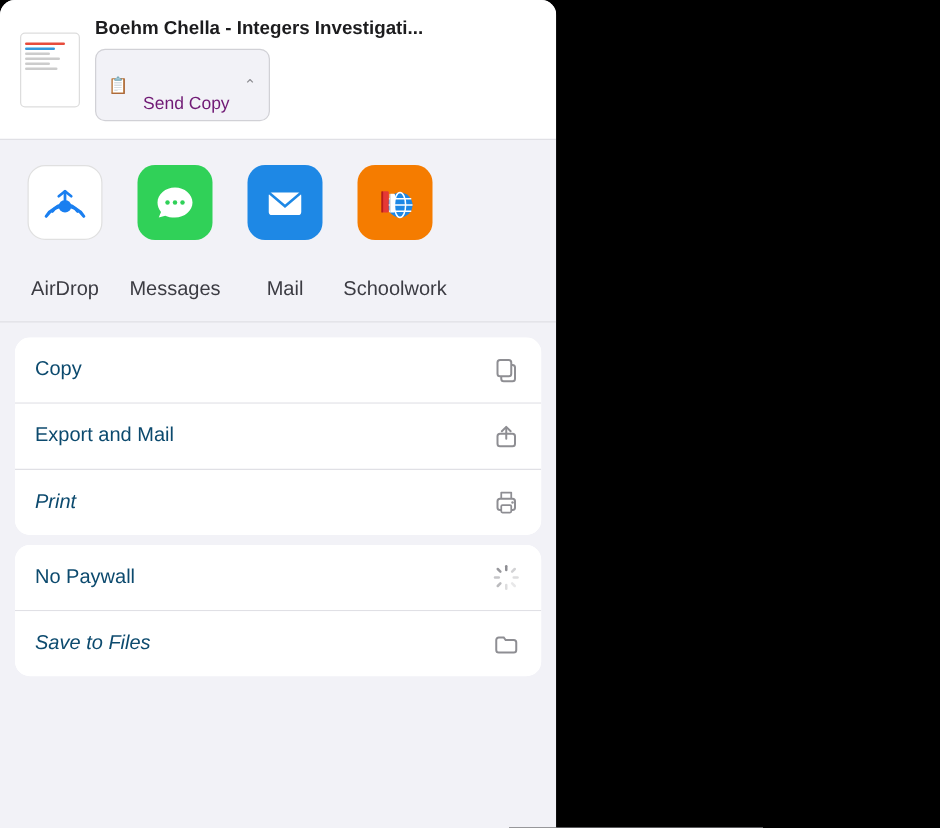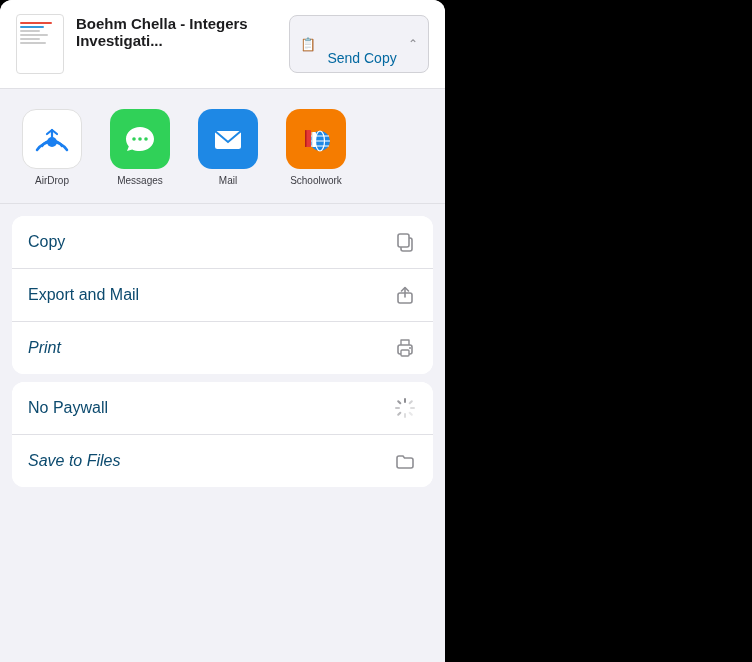--- a/index.html
+++ b/index.html
@@ -57,21 +57,21 @@
       background: #ccc;
       border-radius: 1px;
     }
 
     .doc-thumbnail .line.red { background: #e74c3c; width: 80%; }
     .doc-thumbnail .line.blue { background: #3498db; width: 60%; }
     .doc-thumbnail .line.short { width: 50%; }
 
     .header-info {
       display: flex;
-      flex-direction: row;
+      flex-direction: column;
       gap: 8px;
       flex: 1;
       justify-content: flex-end;
     }
 
     .doc-title {
       font-size: 15px;
       font-weight: 600;
       color: #1c1c1e;
     }
@@ -84,21 +84,21 @@
       border: 1px solid #d1d1d6;
       border-radius: 8px;
       padding: 6px 10px;
       cursor: pointer;
       width: fit-content;
       min-width: 140px;
     }
 
     .send-copy-btn .btn-label {
       font-size: 14px;
-      color: #0369a1;
+      color: #701a75;
       flex: 1;
       margin-top: 28px;
     }
 
     .send-copy-btn .chevron {
       font-size: 12px;
       color: #8e8e93;
     }
 
     .send-copy-btn .doc-icon {
@@ -140,24 +140,25 @@
     .app-icon.airdrop {
       background: #fff;
       border: 1px solid #e0e0e0;
     }
 
     .app-icon.messages { background: #30d158; }
     .app-icon.mail { background: #1e88e5; }
     .app-icon.schoolwork { background: #f57c00; }
 
     .app-label {
-      font-size: 10px;
+      font-size: 16px;
       color: #3c3c43;
       text-align: right;
       line-height: 1.2;
+      margin-top: 24px;
     }
 
     
     .actions-group {
       background: #fff;
       border-radius: 12px;
       margin: 12px 12px 0 12px;
       overflow: hidden;
     }
 

